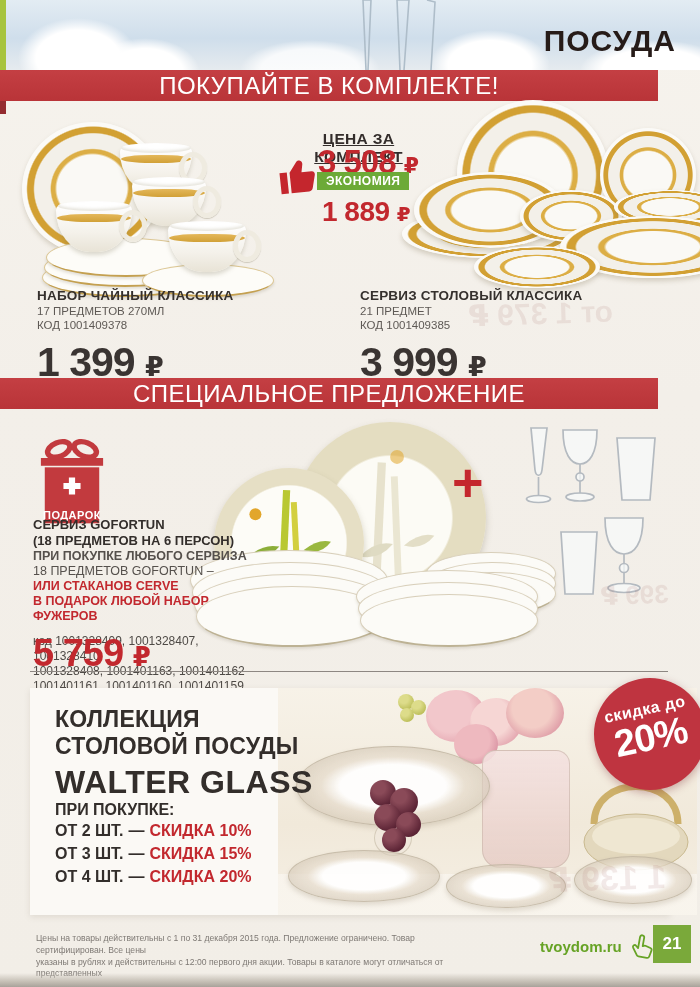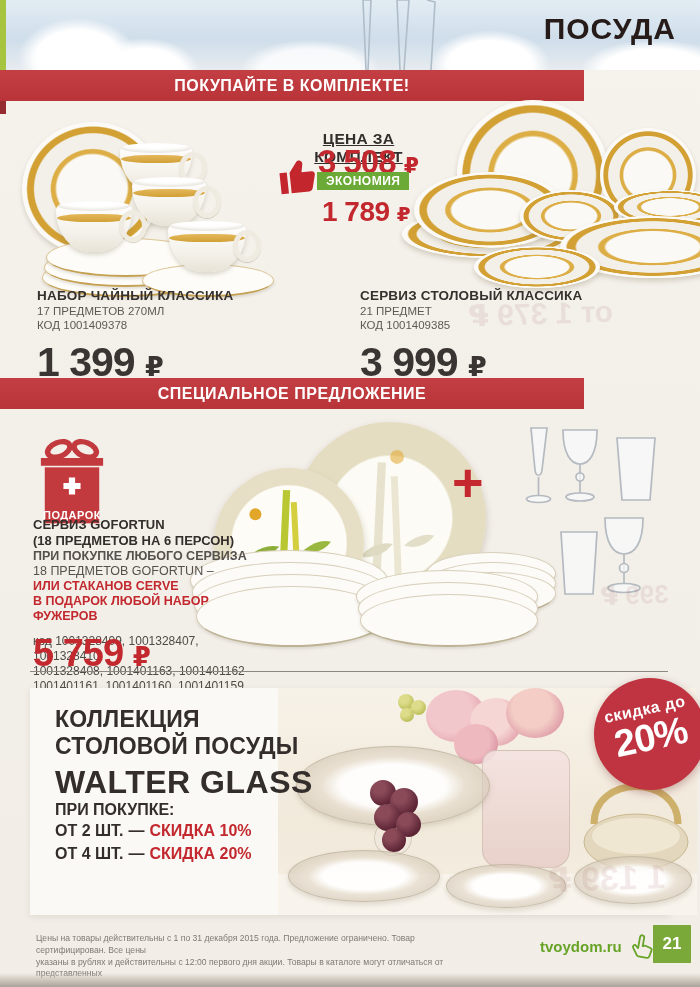--- a/index.html
+++ b/index.html
@@ -3,25 +3,25 @@
 <meta charset="utf-8">
 <style>
   html,body{margin:0;padding:0;background:#d8d4cd;}
   .page{position:relative;width:700px;height:987px;margin:0 auto;overflow:hidden;
         background:linear-gradient(180deg,#f6f3ed 0%,#f3efe9 40%,#f2eee7 100%);
         font-family:"Liberation Sans","DejaVu Sans",sans-serif;color:#35302d;}
   .abs{position:absolute;}
   
   .hero{left:0;top:0;width:700px;height:70px;background:linear-gradient(180deg,#e3ecf3 0%,#cfdeeb 55%,#e6ebef 100%);overflow:hidden;}
   .soft{position:absolute;border-radius:50%;background:radial-gradient(closest-side,#ffffff 0 70%,rgba(255,255,255,0) 100%);}
-  .page-title{right:24px;top:12px;font-size:30px;font-weight:bold;color:#261b18;letter-spacing:1px;}
+  .page-title{right:24px;top:24px;font-size:30px;font-weight:bold;color:#261b18;letter-spacing:1px;}
   .green-strip{left:0;top:0;width:6px;height:70px;background:#a7c43e;}
   .red-tab{left:0;top:101px;width:6px;height:13px;background:#942c30;}
-  .banner{left:0;width:584px;height:31px;background:linear-gradient(180deg,#c43f43,#b93438);color:#fff;
-          font-size:16px;font-weight:bold;text-align:center;line-height:31px;letter-spacing:.5px;}
+  .banner{left:0;width:658px;height:31px;background:linear-gradient(180deg,#c43f43,#b93438);color:#fff;
+          font-size:24px;font-weight:normal;text-align:center;line-height:31px;letter-spacing:.5px;}
   
   .gp{position:absolute;border-radius:50%;
       background:radial-gradient(closest-side,#faf9f5 0 50%,#dcae45 53% 58%,#f3f0e9 60% 82%,#d2a033 84% 92%,#fbfaf7 94% 100%);
       box-shadow:0 3px 5px rgba(125,110,80,.28);}
   .st{position:absolute;border-radius:50%;background:#fcfbf7;border:1px solid #d8cfba;border-bottom:2px solid #bdb294;box-shadow:0 2px 3px rgba(120,110,85,.18);}
   .gst{position:absolute;border-radius:50%;background:#fdfcf8;border:1px solid #dcc795;border-bottom:2px solid #c4a050;box-shadow:0 2px 3px rgba(120,110,85,.2);}
   .cup{position:absolute;background:linear-gradient(180deg,#ffffff 0%,#f4f1ea 60%,#e8e3d6 100%);
        border-radius:10% 10% 48% 48% / 14% 14% 95% 95%;box-shadow:0 3px 4px rgba(120,110,80,.25);}
   .cup .band{position:absolute;left:1%;right:1%;top:20%;height:17%;background:linear-gradient(180deg,#e3b452,#cf9c2d);border-radius:50%/60%;opacity:.95;}
   .cup .rim{position:absolute;left:2%;right:2%;top:-7%;height:22%;background:#fff;border-radius:50%;box-shadow:inset 0 -2px 3px rgba(160,150,120,.25);}
@@ -131,21 +131,21 @@
   <div class="abs combo-label" style="left:286px;top:130px;width:145px;text-align:center;">ЦЕНА ЗА КОМПЛЕКТ</div>
   <svg class="abs" style="left:277px;top:152px;width:44px;height:46px;transform:rotate(-6deg);" viewBox="0 0 24 24">
     <path fill="#c4262d" d="M1.5 10h4v11.5h-4z M7 21.5h9.6c1 0 1.9-.7 2.1-1.6l1.9-7.1c.3-1.1-.5-2.1-1.6-2.1h-5.5l.9-4.3c.2-1-.4-2-1.4-2.2-.7-.2-1.5.1-1.9.7L7 10.2z"></path>
   </svg>
   <div class="abs combo-price" style="left:318px;top:143px;">
     <span>3 508</span>
     <span class="cur">₽</span>
   </div>
   <div class="abs eco-badge" style="left:317px;top:172px;">ЭКОНОМИЯ</div>
   <div class="abs combo-save" style="left:322px;top:196px;">
-    <span>1 789</span>
+    <span>1 889</span>
     <span class="cur">₽</span>
   </div>
 
   <div class="abs" style="left:402px;top:98px;width:296px;height:196px;">
     <div class="gp" style="left:55px;top:2px;width:152px;height:150px;"></div>
     <div class="gp" style="left:198px;top:30px;width:96px;height:94px;"></div>
     <div class="gp" style="left:0px;top:112px;width:172px;height:48px;"></div>
     <div class="gp" style="left:12px;top:74px;width:152px;height:76px;"></div>
     <div class="gp" style="left:118px;top:92px;width:102px;height:52px;"></div>
     <div class="gp" style="left:212px;top:92px;width:112px;height:34px;"></div>
@@ -286,20 +286,23 @@
 
   <div class="abs" style="left:55px;top:706px;">
     <div class="wg-title">КОЛЛЕКЦИЯ</div>
     <div class="wg-title">СТОЛОВОЙ ПОСУДЫ</div>
     <div class="wg-brand" style="margin-top:4px;">WALTER GLASS</div>
     <div class="wg-cond" style="margin-top:0;">ПРИ ПОКУПКЕ:</div>
     <div class="tier">
       <span>ОТ 2 ШТ.</span><span class="sep">—</span><span class="red">СКИДКА 10%</span>
     </div>
     <div class="tier">
+      <span>ОТ 3 ШТ.</span><span class="sep">—</span><span class="red">СКИДКА 15%</span>
+    </div>
+    <div class="tier">
       <span>ОТ 4 ШТ.</span><span class="sep">—</span><span class="red">СКИДКА 20%</span>
     </div>
   </div>
 
   <div class="abs badge">
     <div class="l1">скидка до</div>
     <div class="l2">20%</div>
   </div>
 
   <div class="ghost" style="left:468px;top:296px;font-size:30px;">от 1 379 ₽</div>

